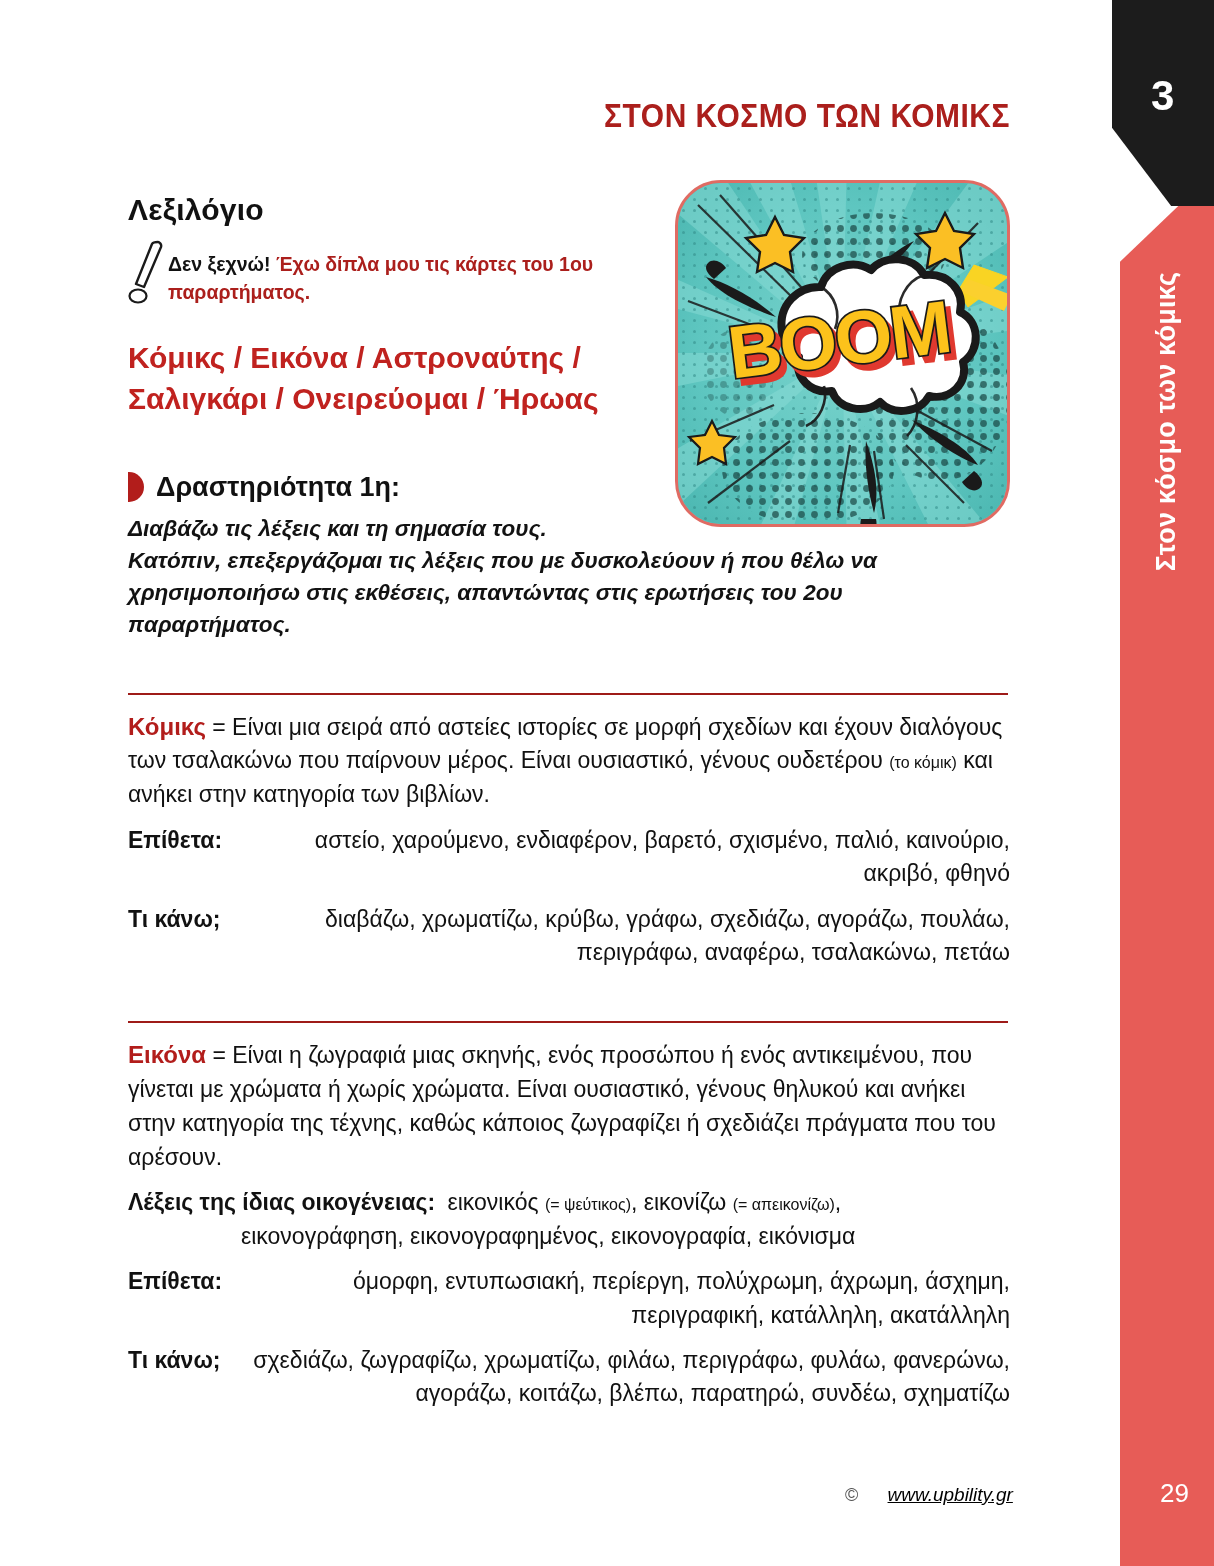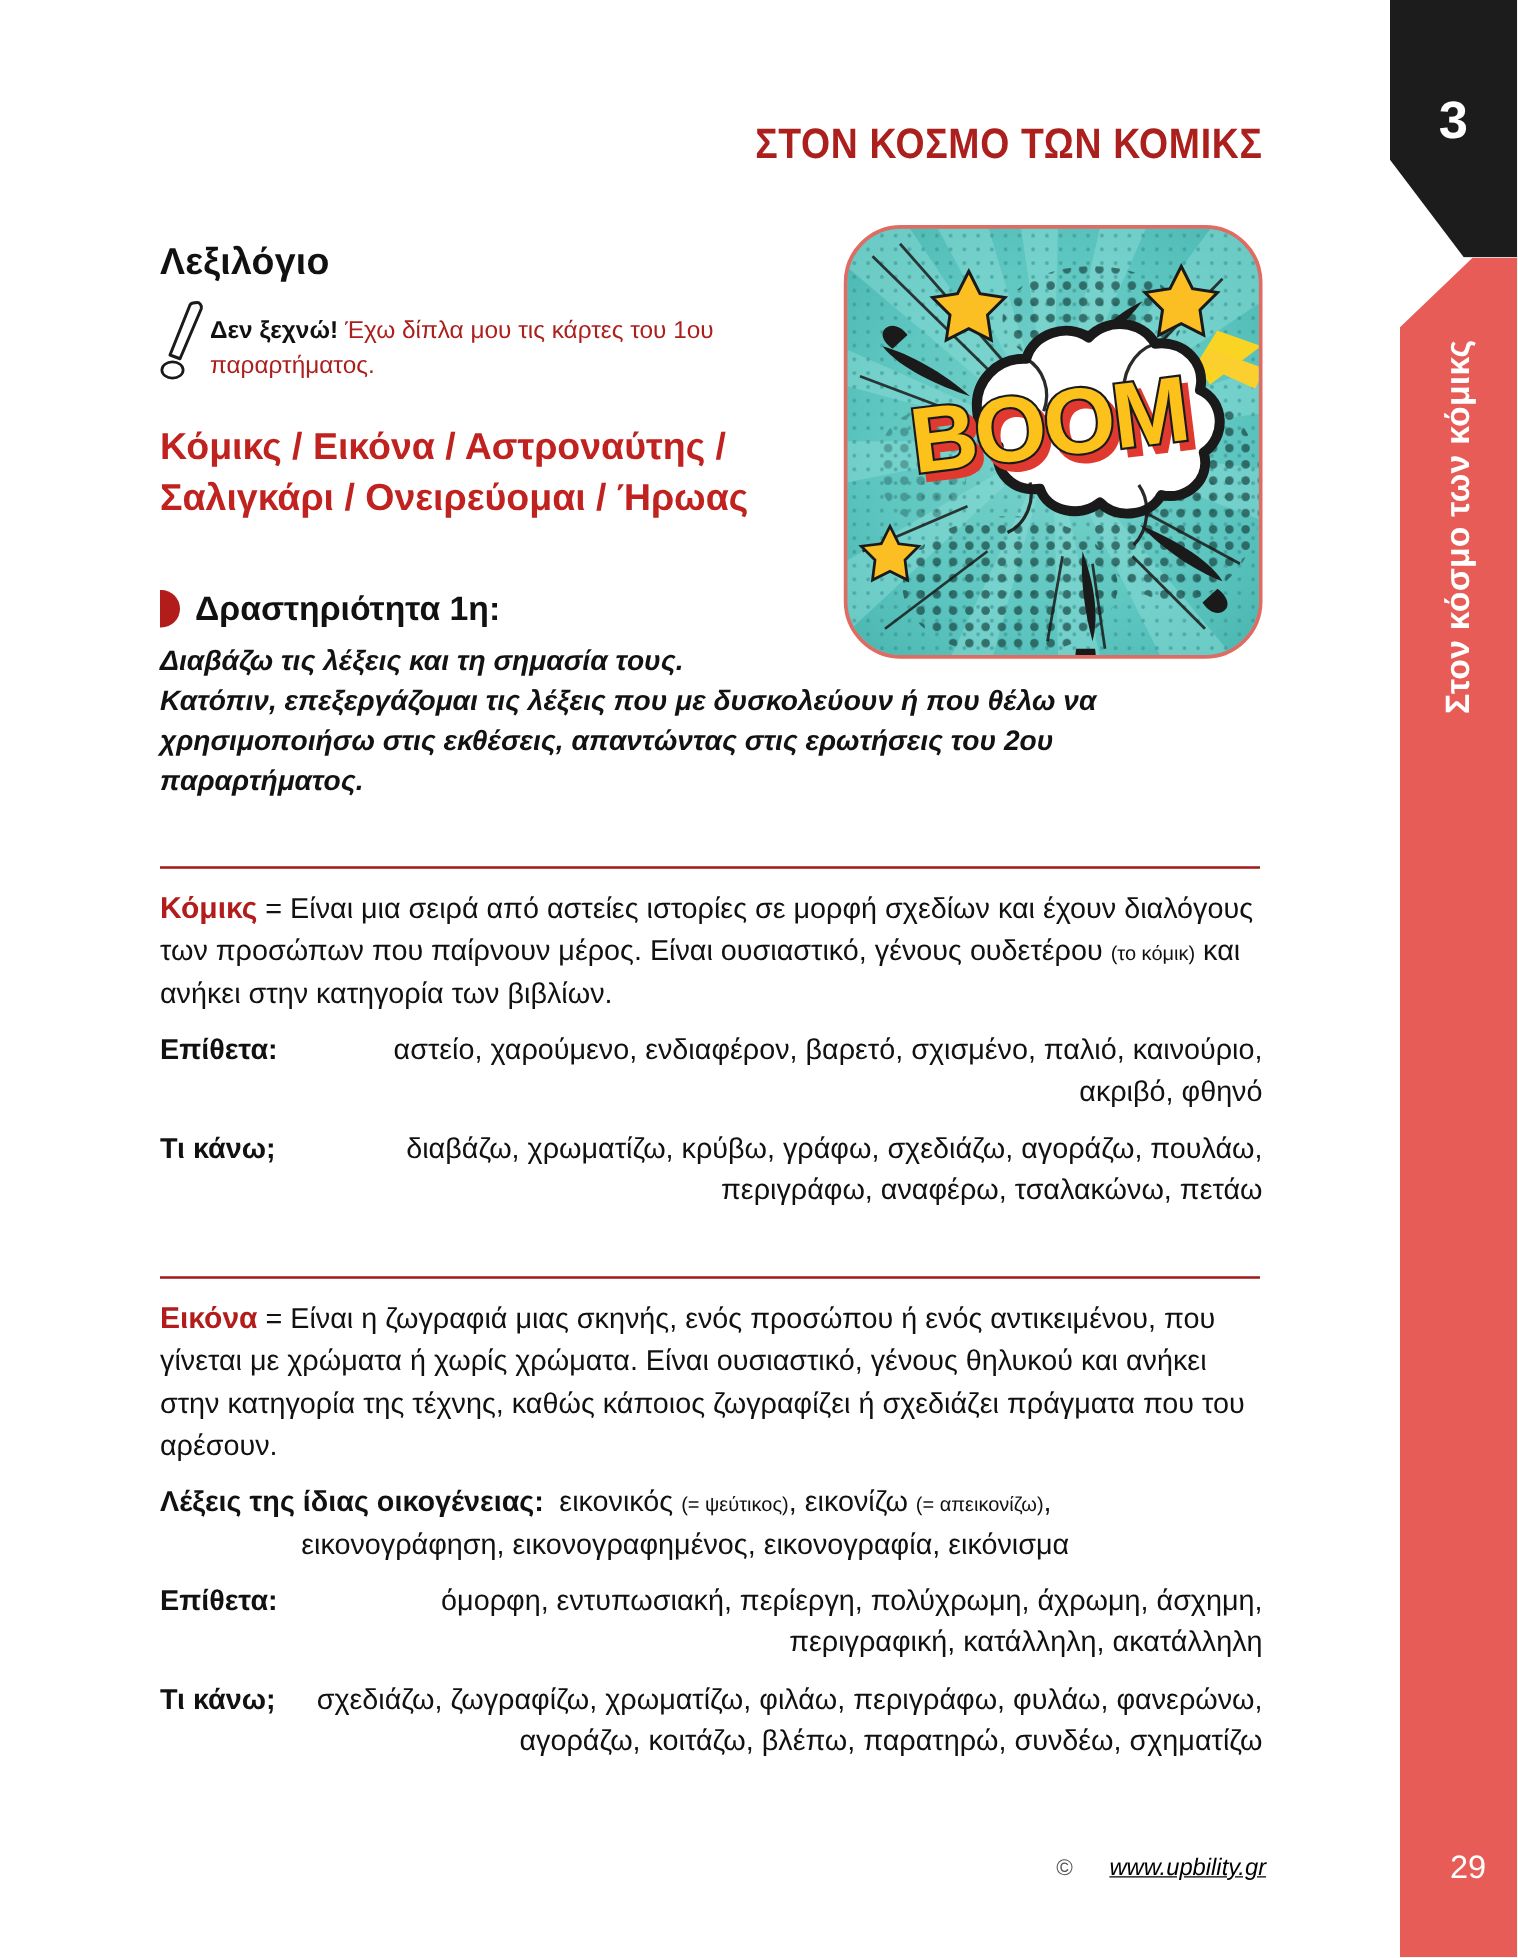--- a/index.html
+++ b/index.html
@@ -117,20 +117,21 @@
     margin: 0 0 12px 0;
     letter-spacing: 0.2px;
   }
 
   
   .note-row {
     display: flex;
     align-items: flex-start;
     width: 520px;
     margin-top: 14px;
+    font-weight: bold;
   }
   .excl-icon {
     width: 40px;
     height: 70px;
     flex: 0 0 40px;
     margin-top: -4px;
   }
   .note-text {
     font-size: 19.5px;
     line-height: 1.42;
@@ -428,21 +429,21 @@
       <span class="activity-title">Δραστηριότητα 1η:</span>
     </div>
     <div class="activity-body">
       <div>Διαβάζω τις λέξεις και τη σημασία τους.</div>
       <div>Κατόπιν, επεξεργάζομαι τις λέξεις που με δυσκολεύουν ή που θέλω να χρησιμοποιήσω στις εκθέσεις, απαντώντας στις ερωτήσεις του 2ου παραρτήματος.</div>
     </div>
 
     <div class="entry">
       <hr class="rule">
       <div class="entry-def">
-        <span class="entry-term">Κόμικς</span><span> = Είναι μια σειρά από αστείες ιστορίες σε μορφή σχεδίων και έχουν διαλόγους των προσώπων που παίρνουν μέρος. Είναι ουσιαστικό, γένους ουδετέρου </span><span class="small-paren">(το κόμικ)</span><span> και ανήκει στην κατηγορία των βιβλίων.</span>
+        <span class="entry-term">Κόμικς</span><span> = Είναι μια σειρά από αστείες ιστορίες σε μορφή σχεδίων και έχουν διαλόγους των τσαλακώνω που παίρνουν μέρος. Είναι ουσιαστικό, γένους ουδετέρου </span><span class="small-paren">(το κόμικ)</span><span> και ανήκει στην κατηγορία των βιβλίων.</span>
       </div>
 
       <div class="attr-row attr-stack">
         <span class="attr-fixed">Επίθετα:</span>
         <span class="attr-val">αστείο, χαρούμενο, ενδιαφέρον, βαρετό, σχισμένο, παλιό, καινούριο, ακριβό, φθηνό</span>
       </div>
 
       <div class="attr-row attr-stack">
         <span class="attr-fixed">Τι κάνω;</span>
         <span class="attr-val">διαβάζω, χρωματίζω, κρύβω, γράφω, σχεδιάζω, αγοράζω, πουλάω, περιγράφω, αναφέρω, τσαλακώνω, πετάω</span>

